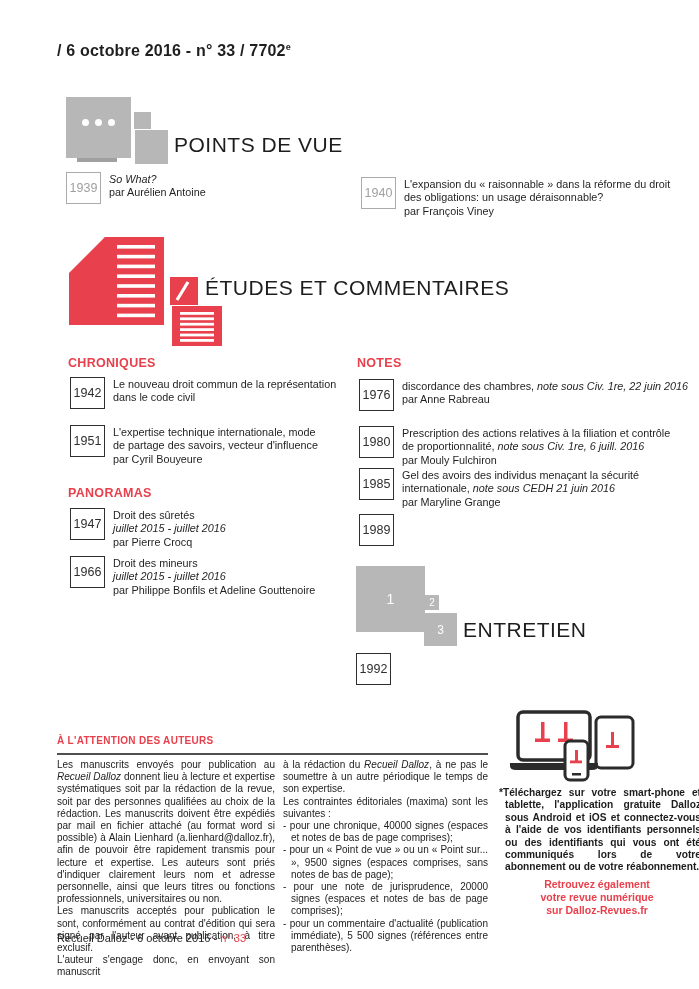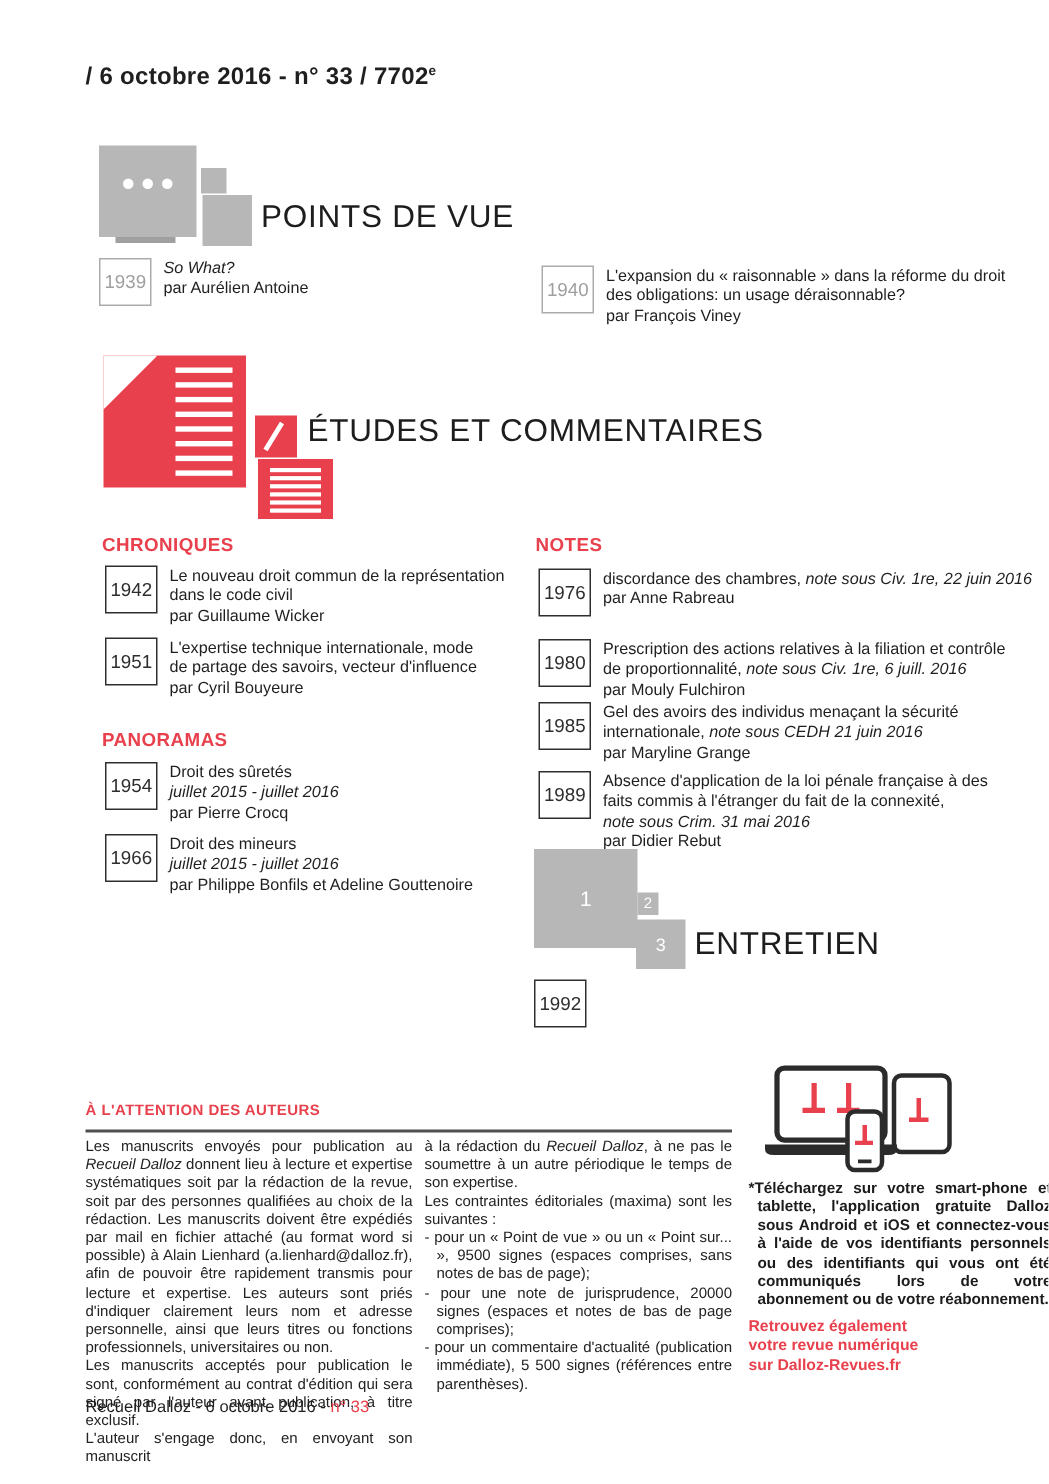--- a/index.html
+++ b/index.html
@@ -22,21 +22,21 @@
   .bi{font-style:italic;font-weight:normal;}
   .dots{position:absolute;inset:0;display:flex;align-items:center;justify-content:center;padding-bottom:10px;}
   .dot{width:7px;height:7px;border-radius:50%;background:#fff;margin:0 3px;}
   .badge{position:absolute;background:#b7b7b7;color:#fff;display:flex;align-items:center;justify-content:center;}
   .rule{position:absolute;background:#4f4f4f;height:2px;}
   .auth-col{position:absolute;font-size:10px;line-height:12.2px;text-align:justify;color:#222;}
   .auth-col p{margin:0;}
   .bullet{margin:0;padding-left:8px;text-indent:-8px;}
   .note3{position:absolute;font-size:10.2px;font-weight:bold;line-height:12.4px;text-align:justify;
          color:#1c1c1c;padding-left:6px;text-indent:-6px;}
-  .rednote{position:absolute;font-size:10.5px;font-weight:bold;color:#e8404c;line-height:13px;}
+  .rednote{position:absolute;font-size:10.5px;font-weight:bold;color:#e8404c;text-align:center;line-height:13px;}
   .footer{position:absolute;left:57px;top:932px;font-size:11px;color:#1f1f1f;}
 </style>
 </head>
 <body>
 
 <div class="page">
 
   <div class="header"><span>/ 6 octobre 2016 - n° 33 / 7702</span><sup class="hdr-sup">e</sup></div>
 
   <div class="gray-sq" style="left:66px;top:97px;width:65px;height:61px">
@@ -96,35 +96,34 @@
   </svg>
 
   <div class="sec-title" style="left:205px;top:276px">ÉTUDES ET COMMENTAIRES</div>
 
   <div class="subhead" style="left:68px;top:356px">CHRONIQUES</div>
   <div class="item" style="left:70px;top:377px">
     <div class="numbox">1942</div>
     <div class="itx">
       <div>Le nouveau droit commun de la représentation</div>
       <div>dans le code civil</div>
-      <div>par Guillaume Wicker</div>
     </div>
   </div>
   <div class="item" style="left:70px;top:425px">
     <div class="numbox">1951</div>
     <div class="itx">
       <div>L'expertise technique internationale, mode</div>
       <div>de partage des savoirs, vecteur d'influence</div>
       <div>par Cyril Bouyeure</div>
     </div>
   </div>
 
   <div class="subhead" style="left:68px;top:486px">PANORAMAS</div>
   <div class="item" style="left:70px;top:508px">
-    <div class="numbox">1954</div>
+    <div class="numbox">1947</div>
     <div class="itx">
       <div>Droit des sûretés</div>
       <div class="it">juillet 2015 - juillet 2016</div>
       <div>par Pierre Crocq</div>
     </div>
   </div>
   <div class="item" style="left:70px;top:556px">
     <div class="numbox">1966</div>
     <div class="itx">
       <div>Droit des mineurs</div>
@@ -152,26 +151,20 @@
   <div class="item" style="left:359px;top:468px">
     <div class="numbox">1985</div>
     <div class="itx">
       <div>Gel des avoirs des individus menaçant la sécurité</div>
       <div><span>internationale, </span><span class="it">note sous CEDH 21 juin 2016</span></div>
       <div>par Maryline Grange</div>
     </div>
   </div>
   <div class="item" style="left:359px;top:514px">
     <div class="numbox">1989</div>
-    <div class="itx">
-      <div>Absence d'application de la loi pénale française à des</div>
-      <div>faits commis à l'étranger du fait de la connexité,</div>
-      <div class="it">note sous Crim. 31 mai 2016</div>
-      <div>par Didier Rebut</div>
-    </div>
   </div>
 
   <div class="badge" style="left:356px;top:566px;width:69px;height:66px;font-size:14px">
       <span>1</span>
     </div>
   <div class="badge" style="left:425px;top:595px;width:14px;height:15px;font-size:10px">
       <span>2</span>
     </div>
   <div class="badge" style="left:424px;top:613px;width:33px;height:33px;font-size:12px">
       <span>3</span>
@@ -188,20 +181,21 @@
 
   <div class="auth-col" style="left:57px;top:759px;width:218px">
     <p><span>Les manuscrits envoyés pour publication au </span><span class="it">Recueil Dalloz</span><span> donnent lieu à lecture et expertise systématiques soit par la rédaction de la revue, soit par des personnes qualifiées au choix de la rédaction. Les manuscrits doivent être expédiés par mail en fichier attaché (au format word si possible) à Alain Lienhard (a.lienhard@dalloz.fr), afin de pouvoir être rapidement transmis pour lecture et expertise. Les auteurs sont priés d'indiquer clairement leurs nom et adresse personnelle, ainsi que leurs titres ou fonctions professionnels, universitaires ou non.</span></p>
     <p>Les manuscrits acceptés pour publication le sont, conformément au contrat d'édition qui sera signé par l'auteur avant publication, à titre exclusif.</p>
     <p>L'auteur s'engage donc, en envoyant son manuscrit</p>
   </div>
 
   <div class="auth-col" style="left:283px;top:759px;width:205px">
     <p><span>à la rédaction du </span><span class="it">Recueil Dalloz</span><span>, à ne pas le soumettre à un autre périodique le temps de son expertise.</span></p>
     <p>Les contraintes éditoriales (maxima) sont les suivantes :</p>
+    <p class="bullet">- pour une chronique, 40000 signes (espaces et notes de bas de page comprises);</p>
     <p class="bullet">- pour un « Point de vue » ou un « Point sur... », 9500 signes (espaces comprises, sans notes de bas de page);</p>
     <p class="bullet">- pour une note de jurisprudence, 20000 signes (espaces et notes de bas de page comprises);</p>
     <p class="bullet">- pour un commentaire d'actualité (publication immédiate), 5 500 signes (références entre parenthèses).</p>
   </div>
 
   <svg class="abs" style="left:508px;top:710px" width="130" height="72" viewBox="0 0 130 72">
     <rect x="88" y="7" width="37" height="51" rx="5" fill="#ffffff" stroke="#2b2b2b" stroke-width="3"></rect>
     <g fill="#e8404c">
         <rect x="103" y="22" width="3" height="16"></rect>
         <rect x="98" y="35" width="13" height="3"></rect>

